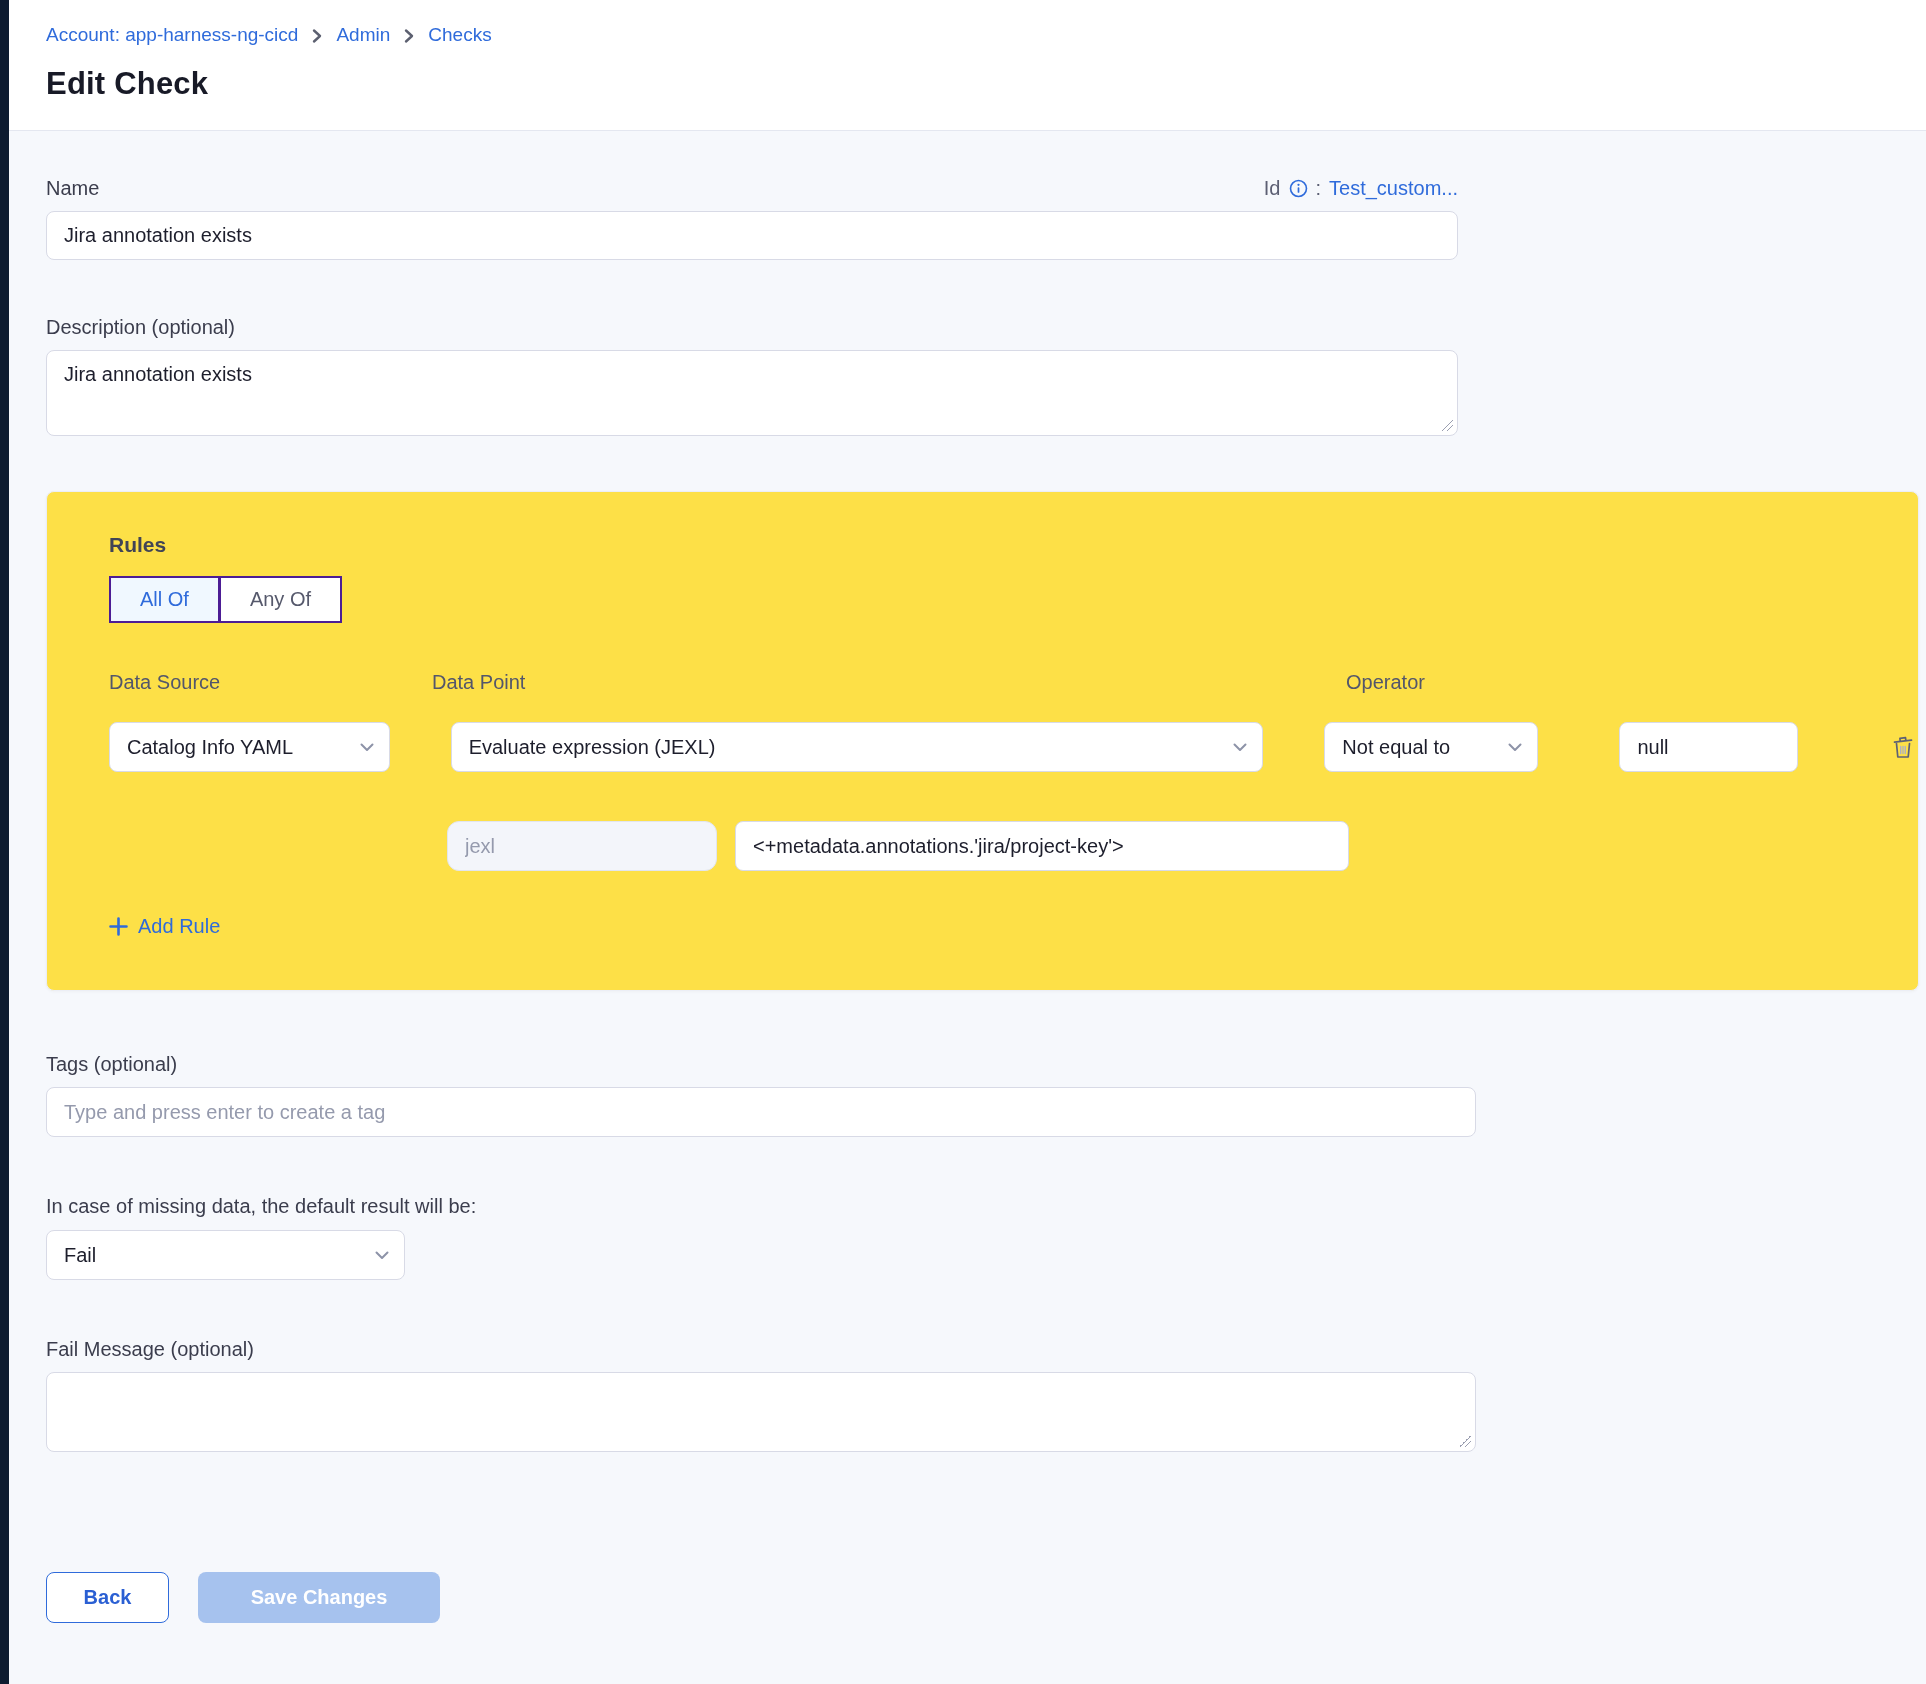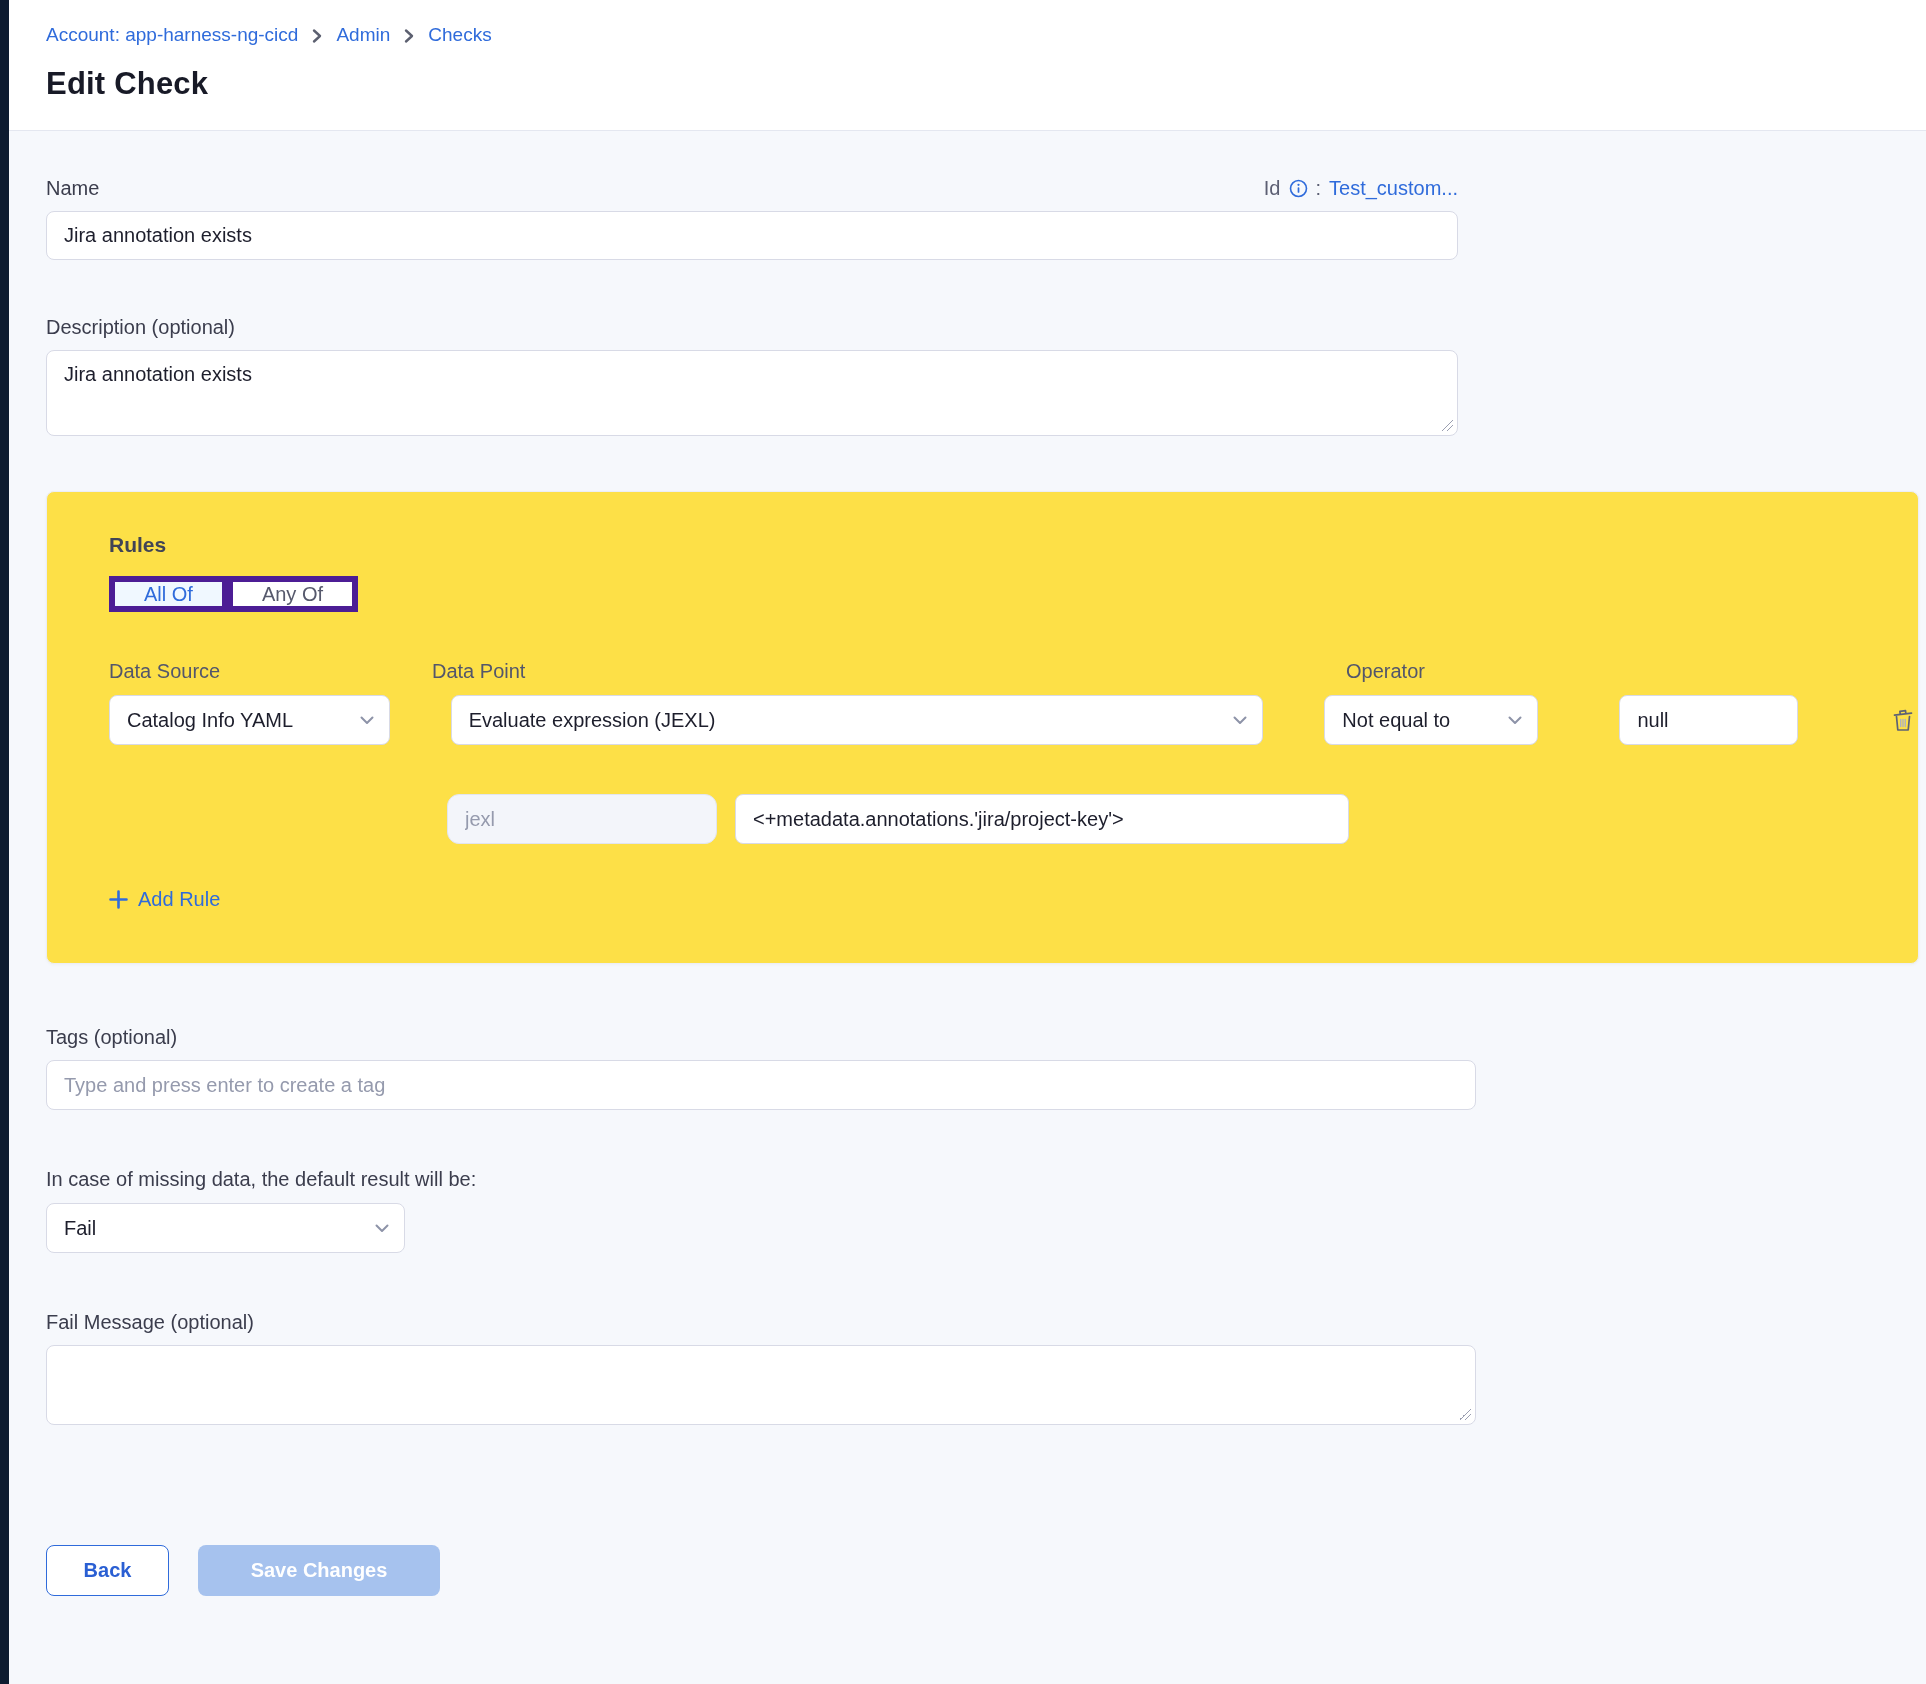--- a/index.html
+++ b/index.html
@@ -85,39 +85,39 @@
     width: 1873px;
     background: #fde047;
     border: 1px solid #eceef5;
     border-radius: 8px;
     box-shadow: 0 1px 3px rgba(40,41,61,.04);
     padding: 41px 0 50px 62px;
   }
   .rules-heading { font-size: 21px; font-weight: 600; color: #414456; }
   .toggle-group { display: inline-flex; margin-top: 19px; }
   .toggle-btn {
-    height: 36px; padding: 0 29px;
+    height: 47px; padding: 0 29px;
     display: flex; align-items: center; justify-content: center;
     font-size: 20px; cursor: pointer;
-    border: 6px solid #4c1d95;
+    border: 2px solid #4c1d95;
     background: #ffffff; color: #56596c;
   }
   .toggle-btn.selected {
     background: #f0f8ff; color: #2f6bdb; font-weight: 500;
   }
   .toggle-btn + .toggle-btn { margin-left: -1px; }
 
   .rule-labels {
     display: flex; margin-top: 48px; font-size: 20px; color: #53566b;
   }
   .rule-labels .lbl-ds { width: 323px; }
   .rule-labels .lbl-dp { width: 914px; }
   .rule-labels .lbl-op { width: 234px; }
 
-  .rule-row { display: flex; align-items: center; margin-top: 12px; gap: 46px; }
+  .rule-row { display: flex; align-items: center; margin-top: 28px; gap: 46px; }
   .select-box {
     height: 50px;
     background: #ffffff;
     border: 1px solid #d8dae6;
     border-radius: 8px;
     display: flex; align-items: center; justify-content: space-between;
     padding: 0 15px 0 17px;
     font-size: 20px; color: #1d1e2c;
     cursor: pointer;
   }

